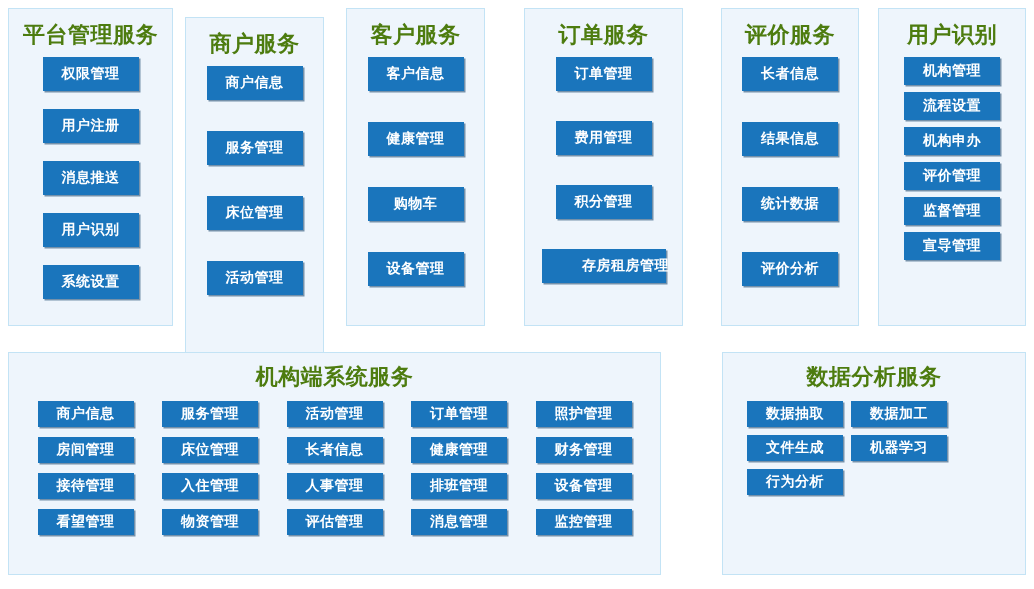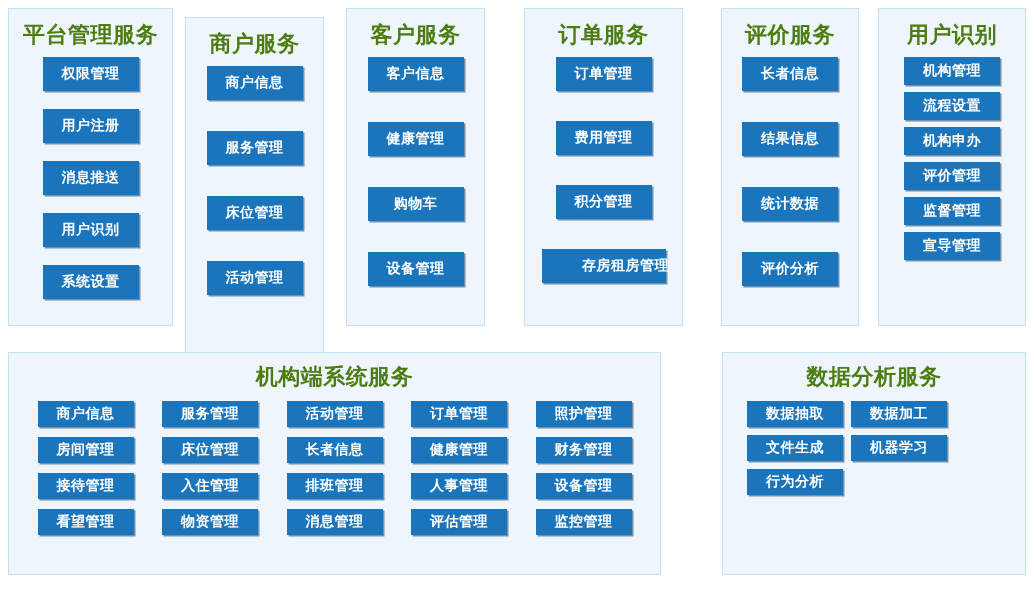--- a/index.html
+++ b/index.html
@@ -168,27 +168,27 @@
       <div class="btn">活动管理</div>
       <div class="btn">订单管理</div>
       <div class="btn">照护管理</div>
       <div class="btn">房间管理</div>
       <div class="btn">床位管理</div>
       <div class="btn">长者信息</div>
       <div class="btn">健康管理</div>
       <div class="btn">财务管理</div>
       <div class="btn">接待管理</div>
       <div class="btn">入住管理</div>
+      <div class="btn">人事管理</div>
       <div class="btn">排班管理</div>
-      <div class="btn">人事管理</div>
       <div class="btn">设备管理</div>
       <div class="btn">看望管理</div>
       <div class="btn">物资管理</div>
+      <div class="btn">评估管理</div>
       <div class="btn">消息管理</div>
-      <div class="btn">评估管理</div>
       <div class="btn">监控管理</div>
     </div>
   </div>
 
   <div class="panel bottom-panel" style="left:722px; top:352px; width:304px; height:223px;">
     <div class="panel-title" style="margin-top:12px;">数据分析服务</div>
     <div class="grid-right">
       <div class="btn">数据抽取</div>
       <div class="btn">数据加工</div>
       <div class="btn">文件生成</div>

